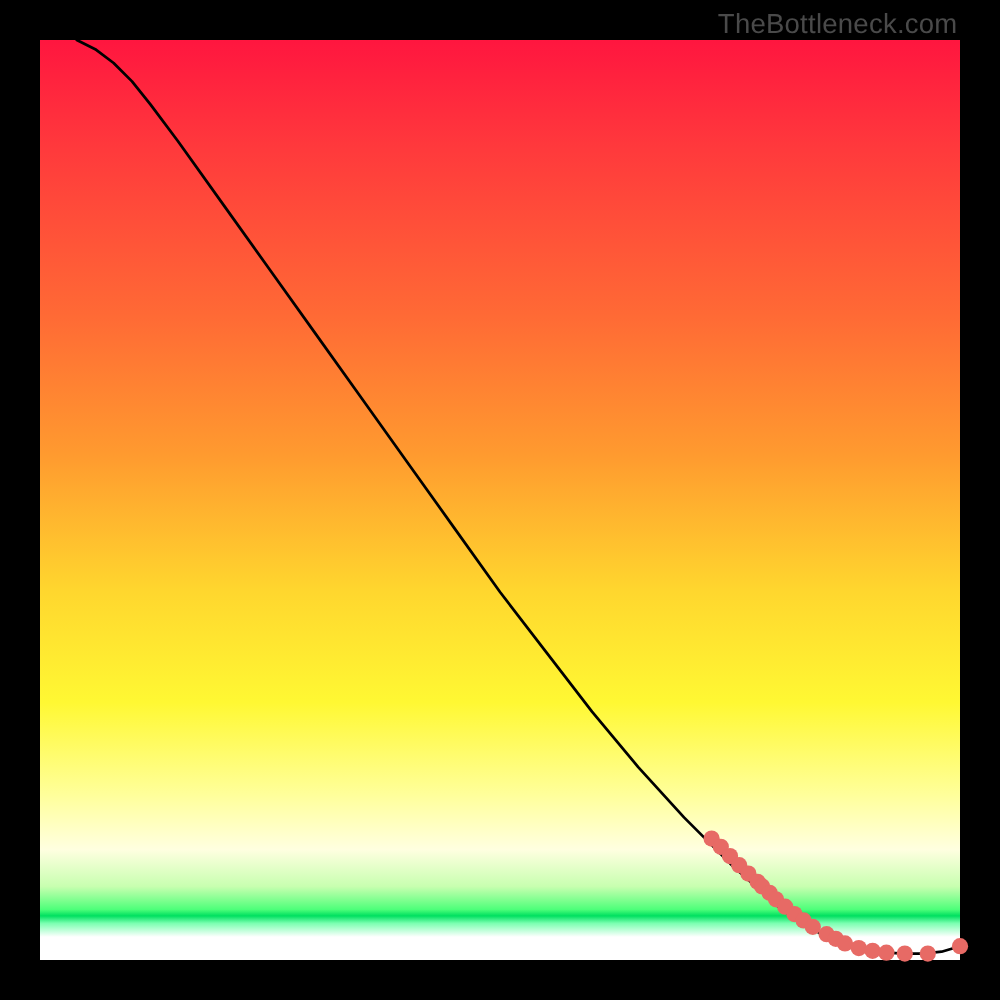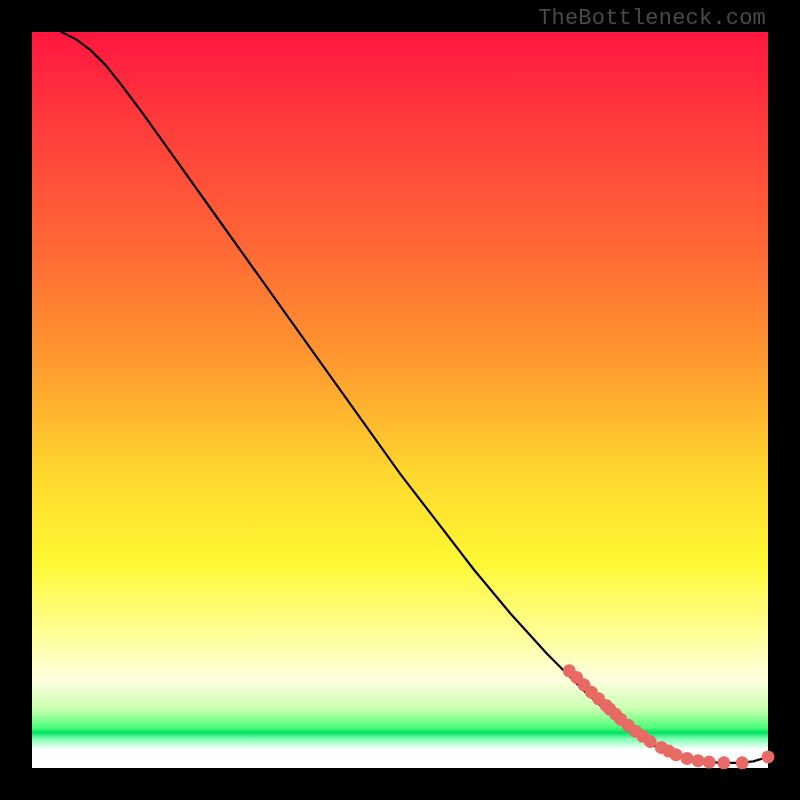--- a/index.html
+++ b/index.html
@@ -9,21 +9,20 @@
     height: 800px;
     overflow: hidden;
     background: #000;
     font-family: Arial, Helvetica, sans-serif;
   }
   .frame {
     position: relative;
     width: 800px;
     height: 800px;
     background: #000;
-    font-family: Liberation Mono, monospace;
   }
   .plot-outer {
     position: absolute;
     left: 32px;
     top: 32px;
     width: 736px;
     height: 736px;
     background: #000;
   }
   .plot-inner {

